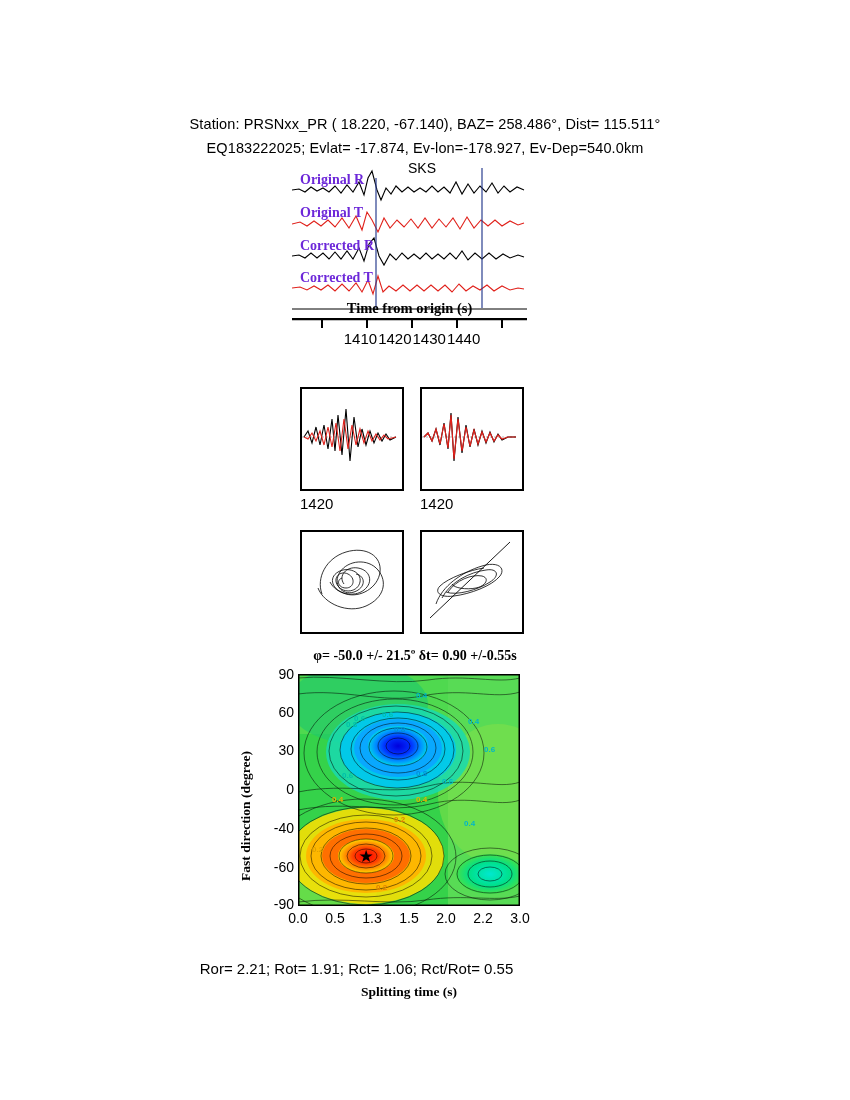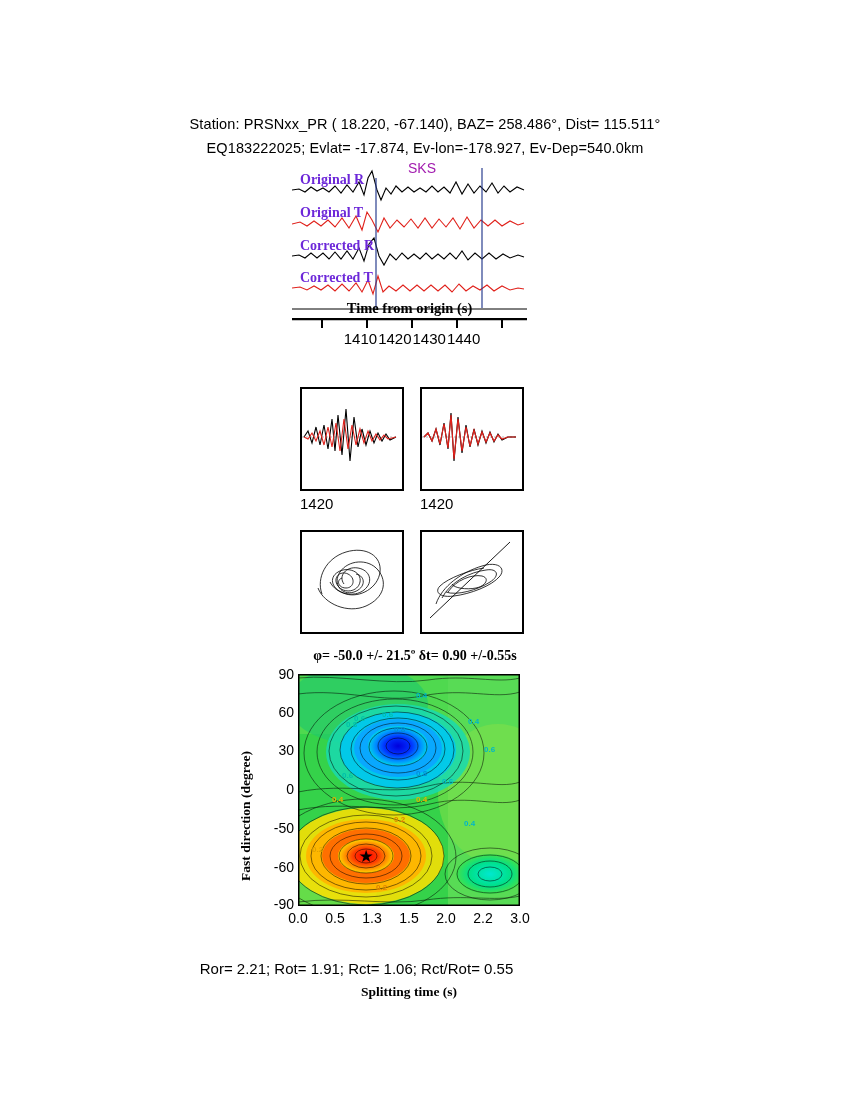--- a/index.html
+++ b/index.html
@@ -15,21 +15,21 @@
   .hdr div{font-size:14.5px;line-height:24px;letter-spacing:0.1px;}
 
   
   .seis{position:absolute;left:292px;top:168px;width:235px;height:145px;}
   .seis svg{display:block;}
   .trace-label{
     position:absolute;font-family:"Liberation Serif", serif;
     font-weight:bold;font-size:14px;color:#6d28d9;white-space:nowrap;
   }
   .sks-label{
-    position:absolute;color:#a21caf;font-size:14px;
+    position:absolute;color:#000000;font-size:14px;
     font-family:"Liberation Sans",sans-serif;
   }
   .axis-title{
     position:absolute;left:292px;top:300px;width:235px;text-align:center;
     font-family:"Liberation Serif",serif;font-weight:bold;font-size:14.5px;
   }
   .tick-row{
     position:absolute;left:272px;top:330px;width:280px;
     display:flex;justify-content:center;gap:1px;
     font-size:15px;font-family:"Liberation Sans",sans-serif;
@@ -157,21 +157,21 @@
 
   <div class="ctitle">φ= -50.0 +/- 21.5º δt= 0.90 +/-0.55s</div>
 
   <div class="ylab" style="top:906px;">Fast direction (degree)</div>
 
   <div class="yticks">
     <span class="ytick" style="top:-8px;">90</span>
     <span class="ytick" style="top:30px;">60</span>
     <span class="ytick" style="top:68px;">30</span>
     <span class="ytick" style="top:107px;">0</span>
-    <span class="ytick" style="top:146px;">-50</span>
+    <span class="ytick" style="top:146px;">-40</span>
     <span class="ytick" style="top:185px;">-60</span>
     <span class="ytick" style="top:222px;">-90</span>
   </div>
 
   <div class="cwrap">
     <svg width="222" height="232" viewBox="0 0 222 232">
       <defs>
         <radialGradient id="gRed" cx="50%" cy="50%" r="50%">
           <stop offset="0%" stop-color="#ff0000"></stop>
           <stop offset="45%" stop-color="#ff3b00"></stop>

